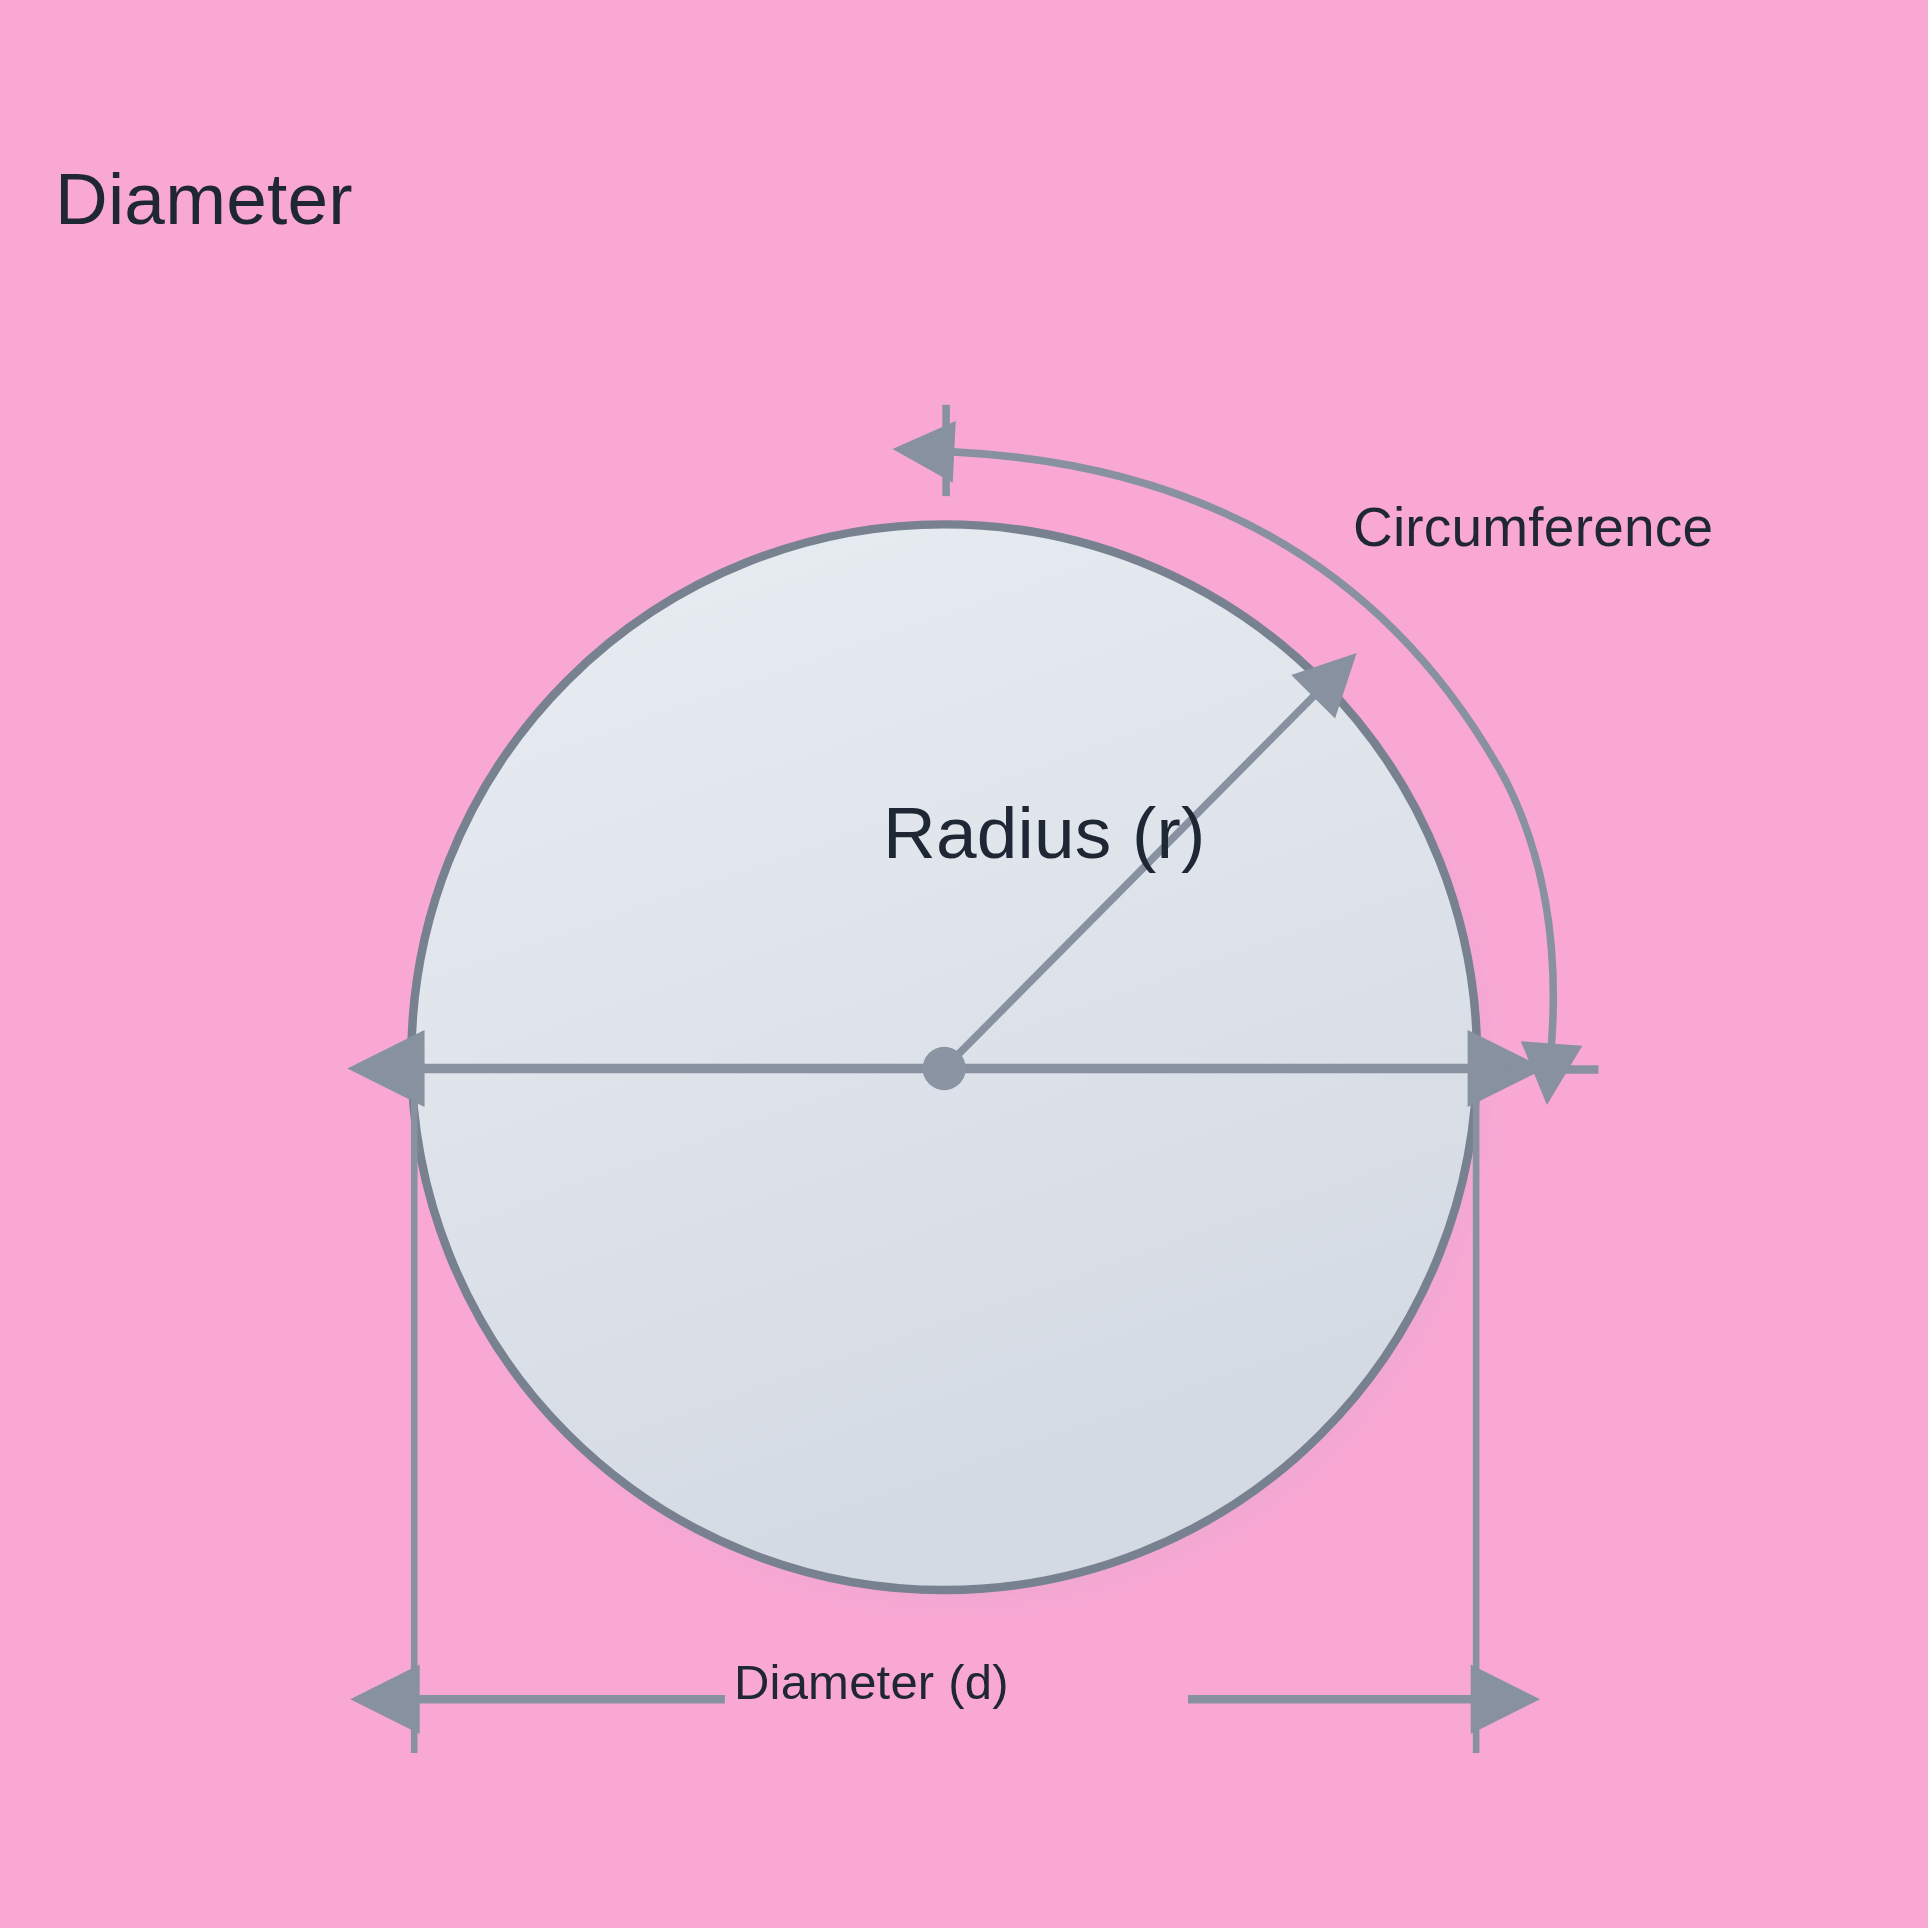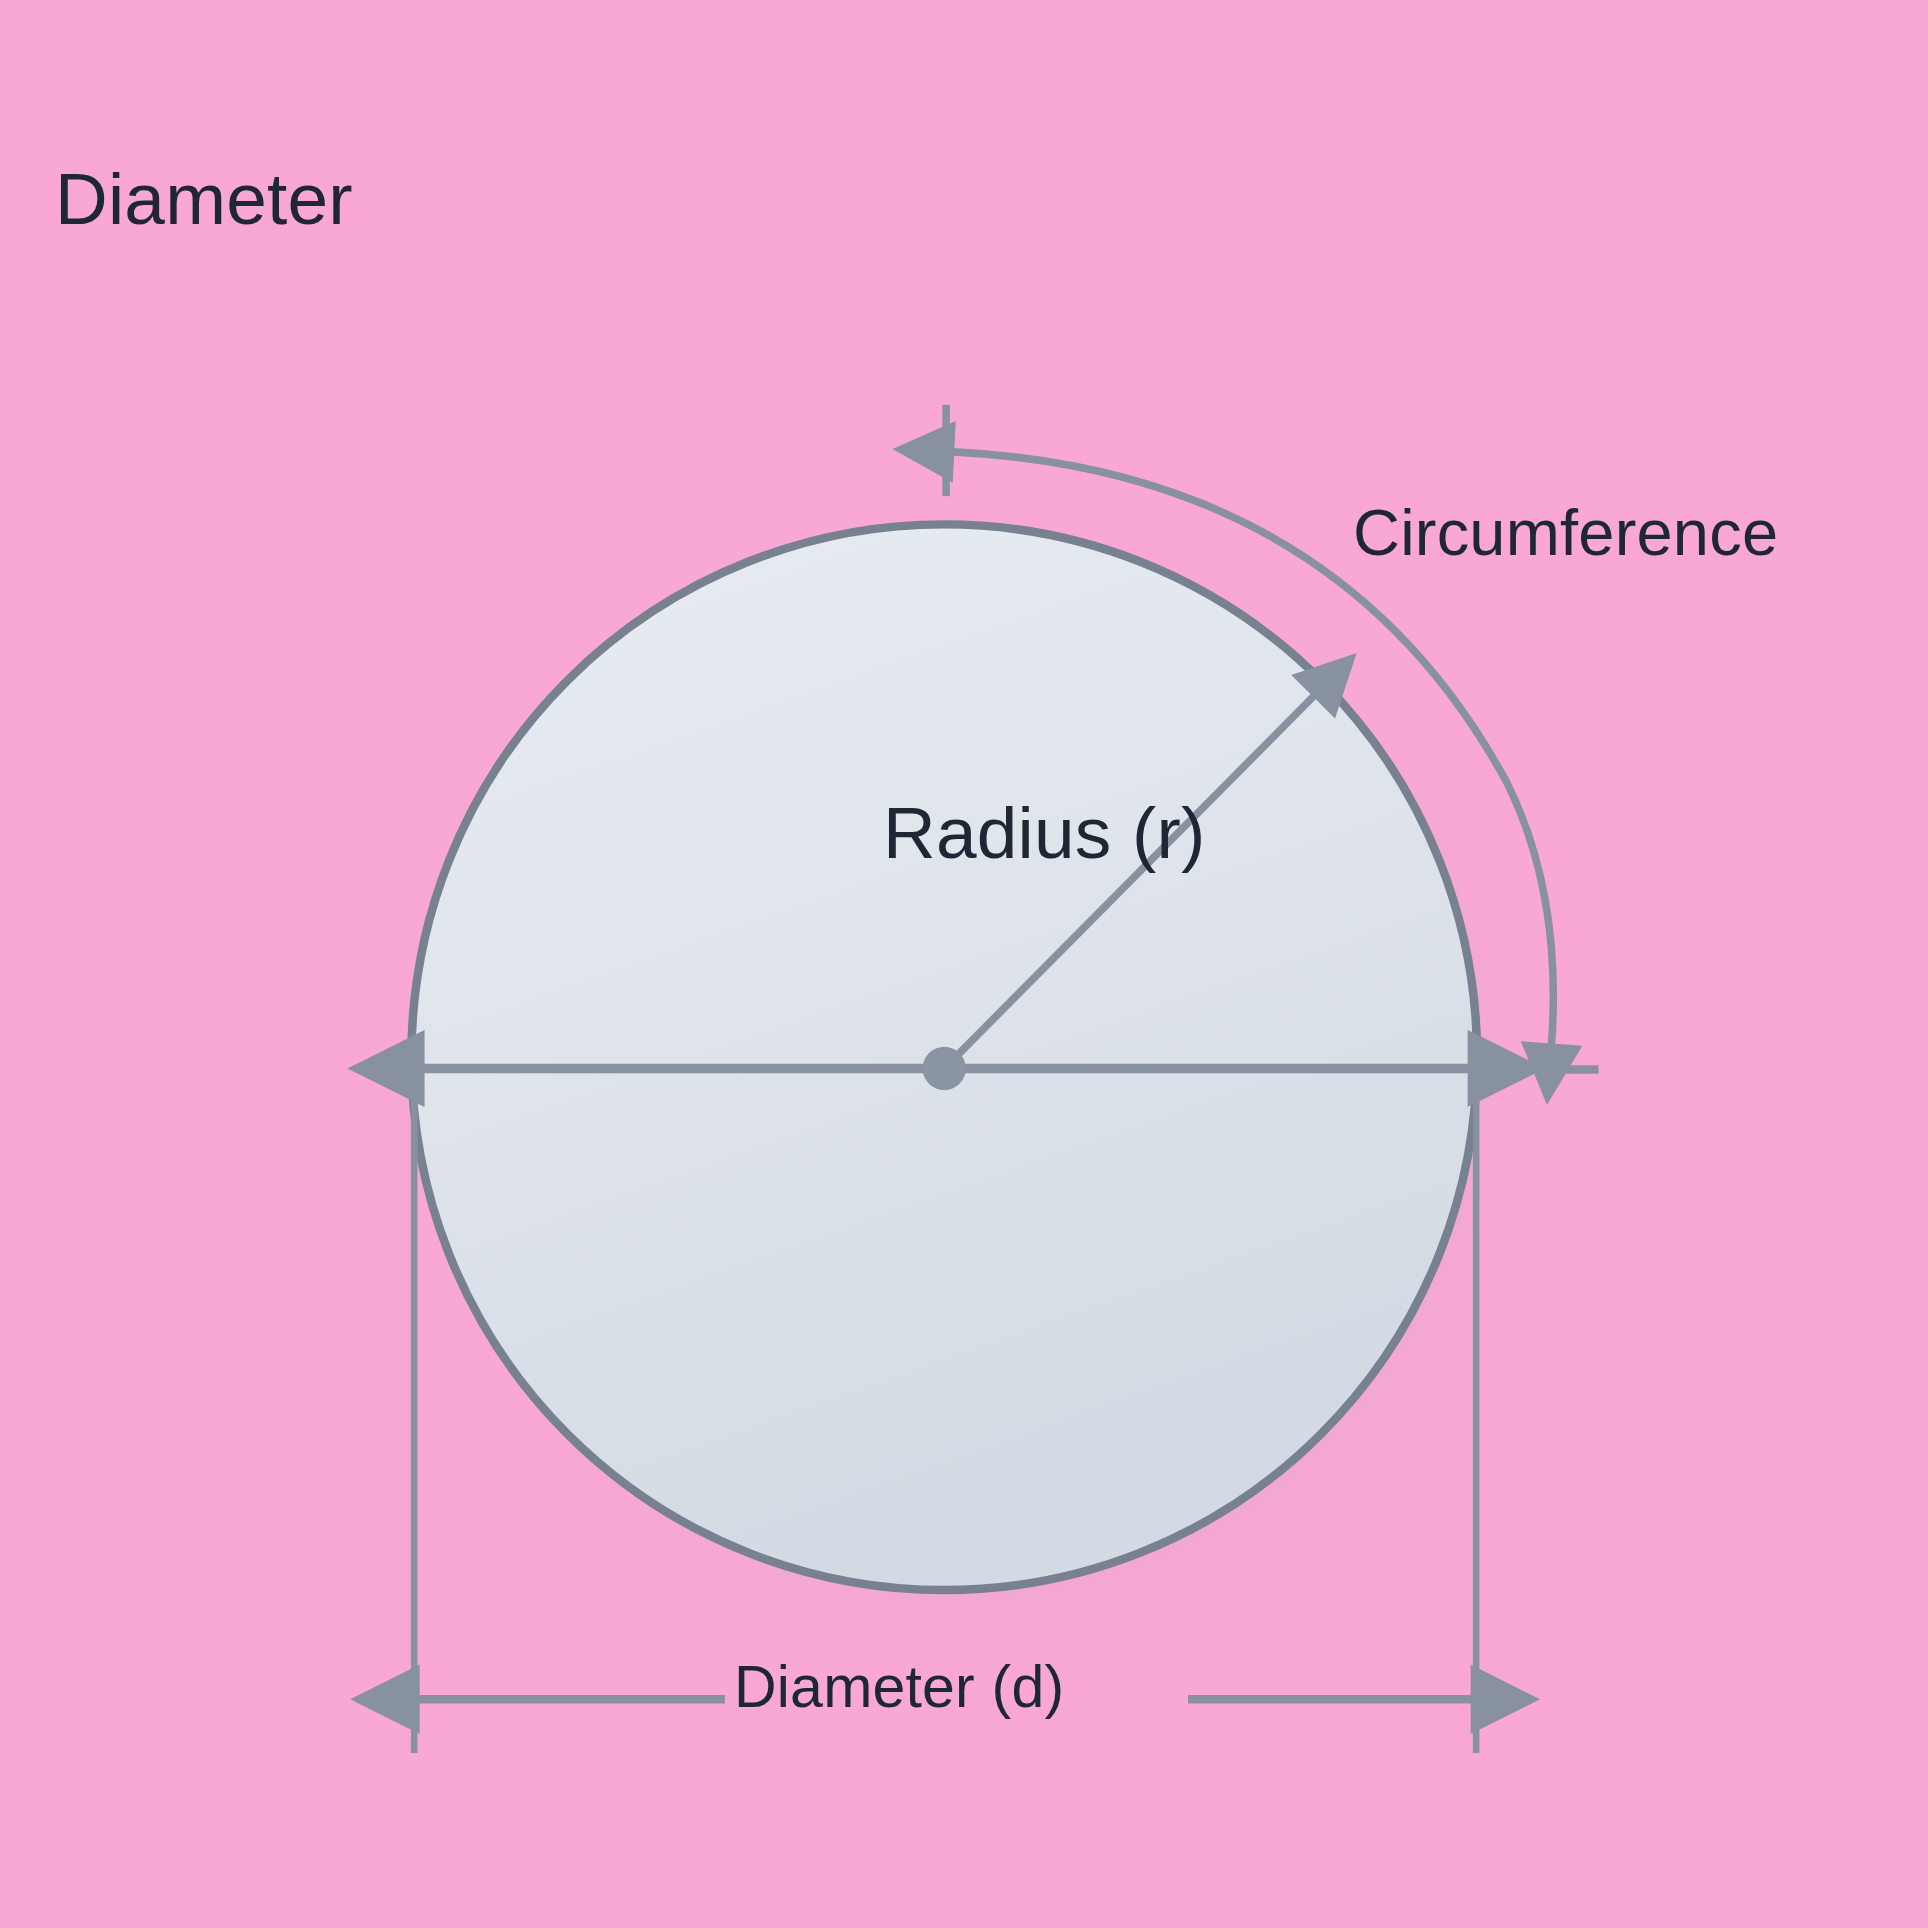--- a/index.html
+++ b/index.html
@@ -32,32 +32,32 @@
     letter-spacing: 0.2px;
   }
   #label-diameter-top {
     left: 55px;
     top: 162px;
     font-size: 73px;
   }
   #label-circumference {
     left: 1353px;
     top: 500px;
-    font-size: 65px;
+    font-size: 55px;
   }
   #label-radius {
     left: 883px;
     top: 778px;
     font-size: 73px;
     margin-top: 18px;
   }
   #label-diameter-bottom {
     left: 734px;
     top: 1658px;
-    font-size: 59px;
+    font-size: 49px;
     text-align: center;
   }
 </style>
 </head>
 <body>
 
 <div id="canvas">
 
   <svg id="diagram-svg" viewBox="0 0 2048 2048">
     <defs>

